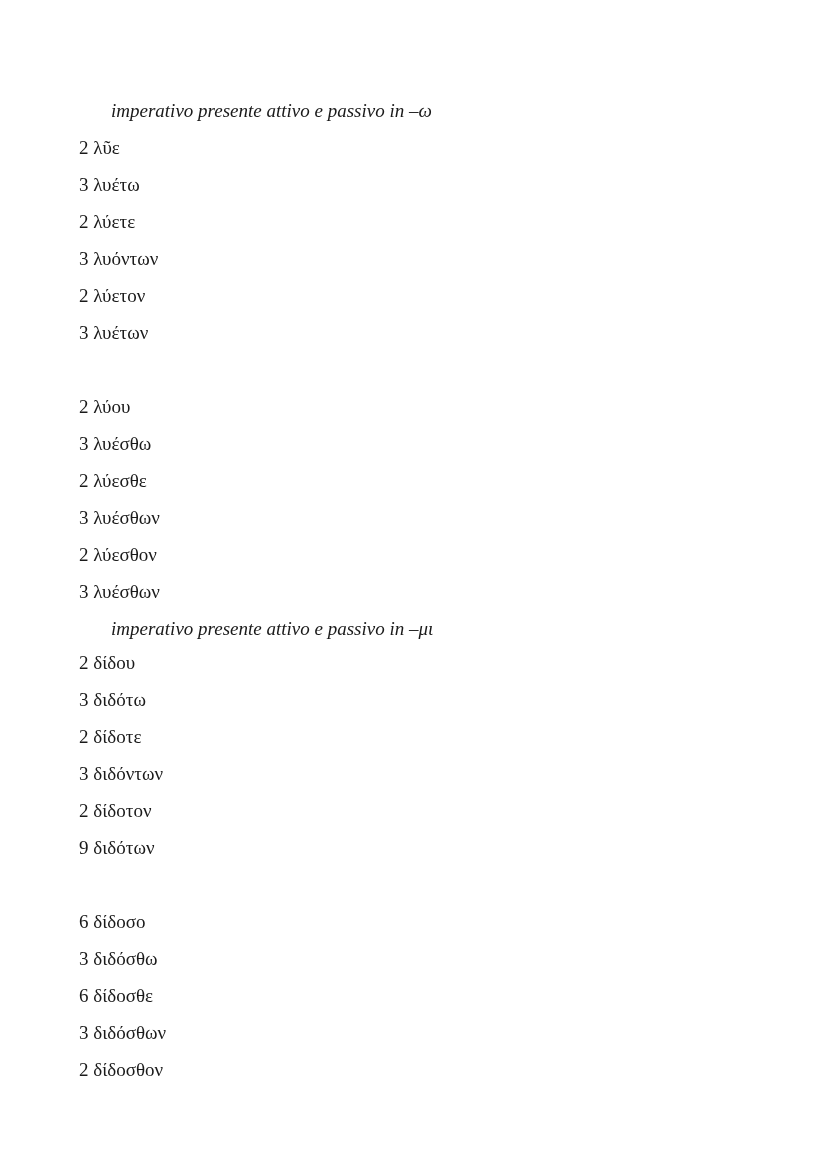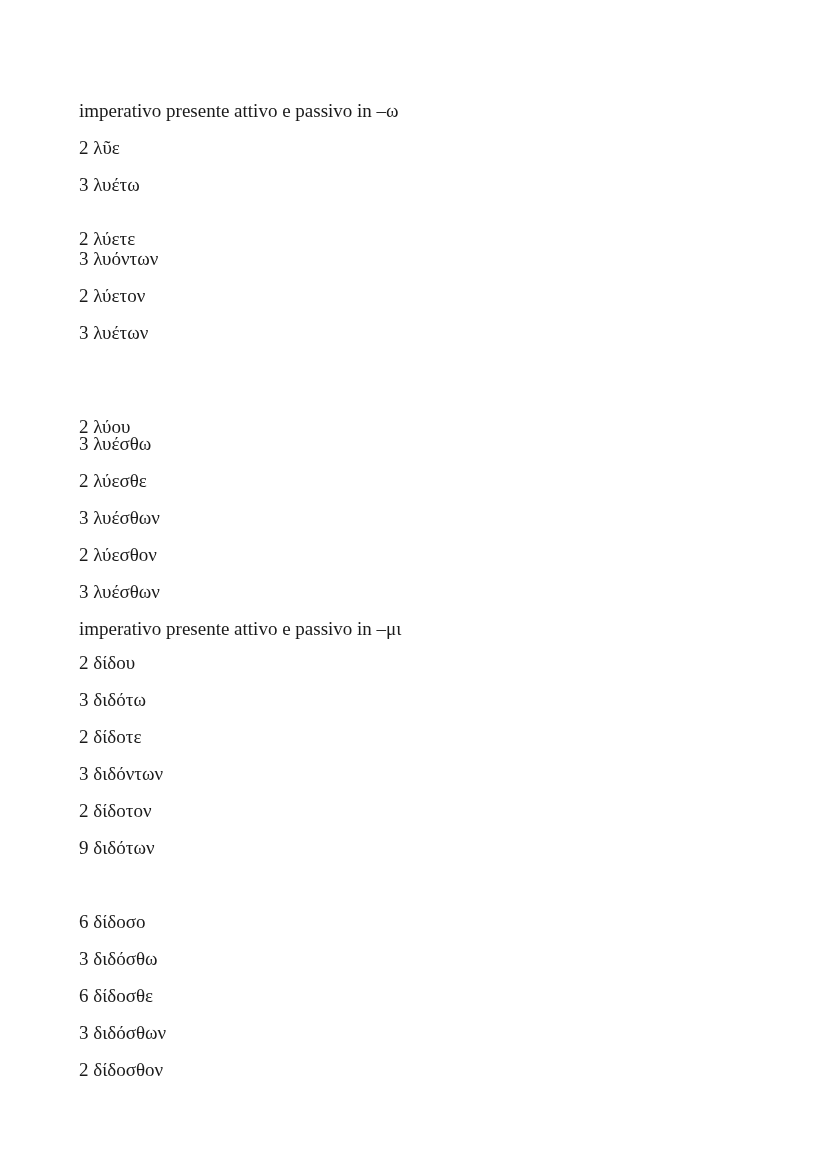--- a/index.html
+++ b/index.html
@@ -22,37 +22,39 @@
       width: 700px;
     }
     .line {
       position: absolute;
       left: 0;
       font-size: 19px;
       line-height: 22px;
       white-space: nowrap;
     }
     .heading {
+      font-style: italic;
+      margin-left: 32px;
     }
   </style>
 </head>
 <body>
 
 <div class="page">
 
   <div class="line heading" style="top:100px">imperativo presente attivo e passivo in –ω</div>
 
   <div class="line" style="top:137px">2 λῦε</div>
   <div class="line" style="top:174px">3 λυέτω</div>
-  <div class="line" style="top:228px">2 λύετε</div>
+  <div class="line" style="top:211px">2 λύετε</div>
   <div class="line" style="top:248px">3 λυόντων</div>
   <div class="line" style="top:285px">2 λύετον</div>
   <div class="line" style="top:322px">3 λυέτων</div>
 
-  <div class="line" style="top:416px">2 λύου</div>
+  <div class="line" style="top:396px">2 λύου</div>
   <div class="line" style="top:433px">3 λυέσθω</div>
   <div class="line" style="top:470px">2 λύεσθε</div>
   <div class="line" style="top:507px">3 λυέσθων</div>
   <div class="line" style="top:544px">2 λύεσθον</div>
   <div class="line" style="top:581px">3 λυέσθων</div>
 
   <div class="line heading" style="top:618px">imperativo presente attivo e passivo in –μι</div>
 
   <div class="line" style="top:652px">2 δίδου</div>
   <div class="line" style="top:689px">3 διδότω</div>

